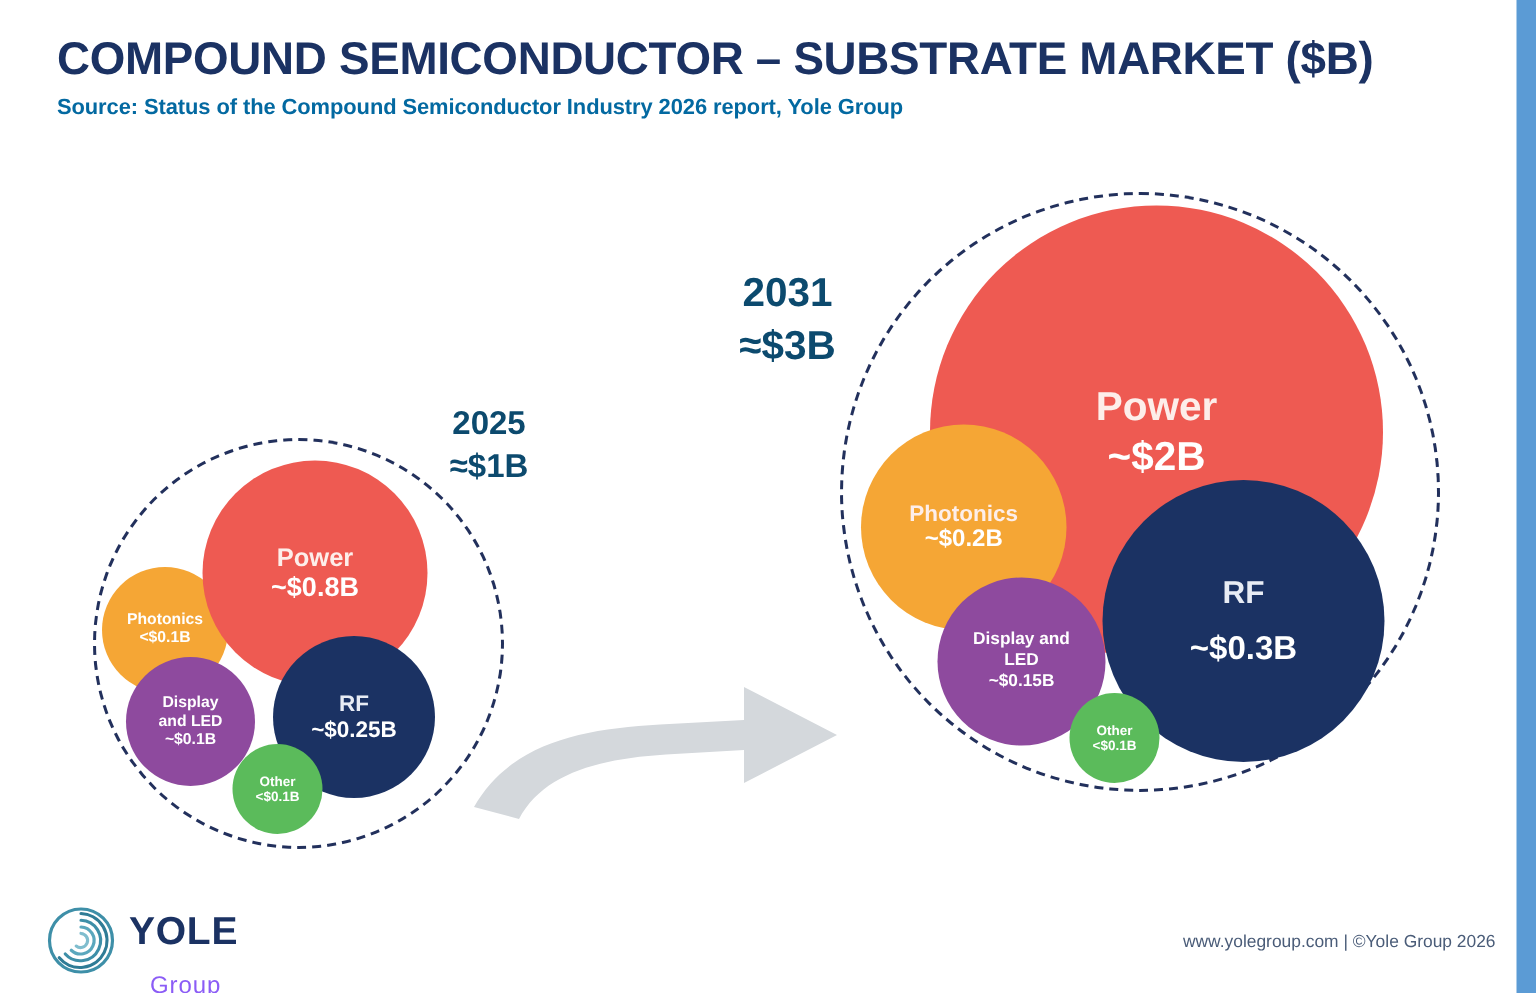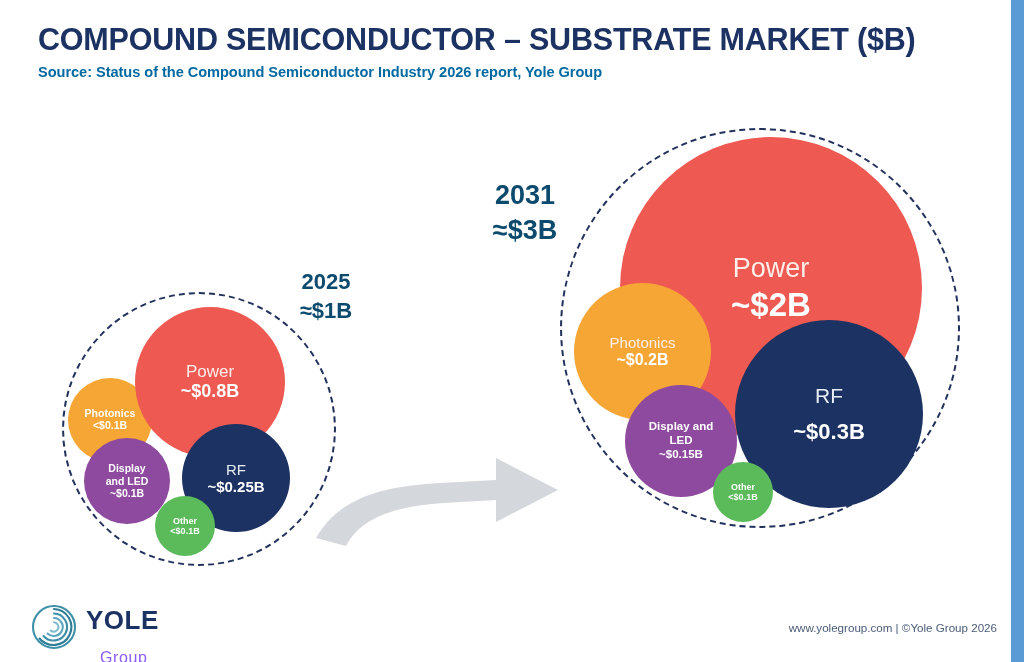--- a/index.html
+++ b/index.html
@@ -71,21 +71,21 @@
     box-sizing: border-box;
     display: flex;
     flex-direction: column;
     align-items: center;
     justify-content: center;
     text-align: center;
     color: #ffffff;
     line-height: 1.14;
   }
   .bubble .b-name {
-    font-weight: normal;
+    font-weight: bold;
     color: #fdeeea;
   }
   .bubble .b-val {
     font-weight: bold;
     color: #ffffff;
   }
   
   .bubble.small .b-name {
     font-weight: bold;
     color: #ffffff;
@@ -201,21 +201,21 @@
                L144,65 C98,68 62,78 46,108 Z" fill="#D4D8DC"></path>
     </svg>
   </div>
 
   <div class="cluster" style="left:0; top:0; width:1024px; height:662px; pointer-events:none;">
 
     <div class="ring" style="left:560px; top:128px; width:400px; height:400px;"></div>
 
     <div class="bubble" style="left:620px; top:137px; width:302px; height:302px; background:#EE5A52; font-size:27px; z-index:3;">
       <span class="b-name">Power</span>
-      <span class="b-val" style="font-size:33px; margin-top:2px;">~$2B</span>
+      <span class="b-val" style="font-size:27px; margin-top:2px;">~$2B</span>
     </div>
 
     <div class="bubble" style="left:574px; top:283px; width:137px; height:137px; background:#F5A635; font-size:15px; z-index:4;">
       <span class="b-name">Photonics</span>
       <span class="b-val" style="font-size:16px;text-align:right;">~$0.2B</span>
     </div>
 
     <div class="bubble small" style="left:625px; top:385px; width:112px; height:112px; background:#8E4A9E; font-size:11.5px; z-index:5; line-height:1.2;">
       <span class="b-name" style="max-width:74px;">Display and LED</span>
       <span class="b-val">~$0.15B</span>

